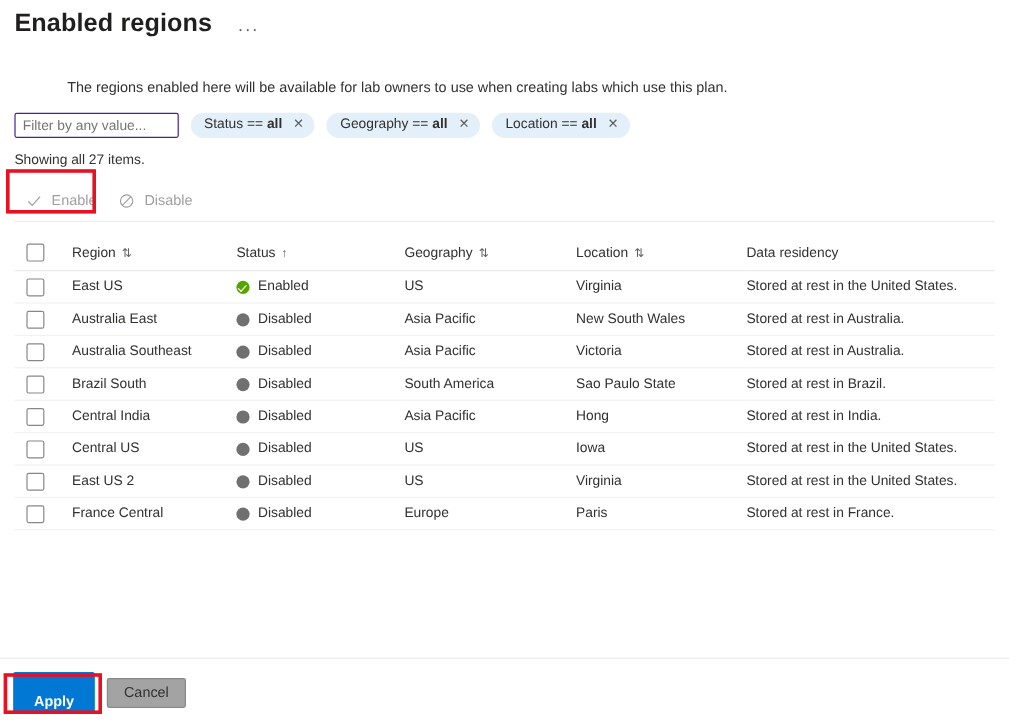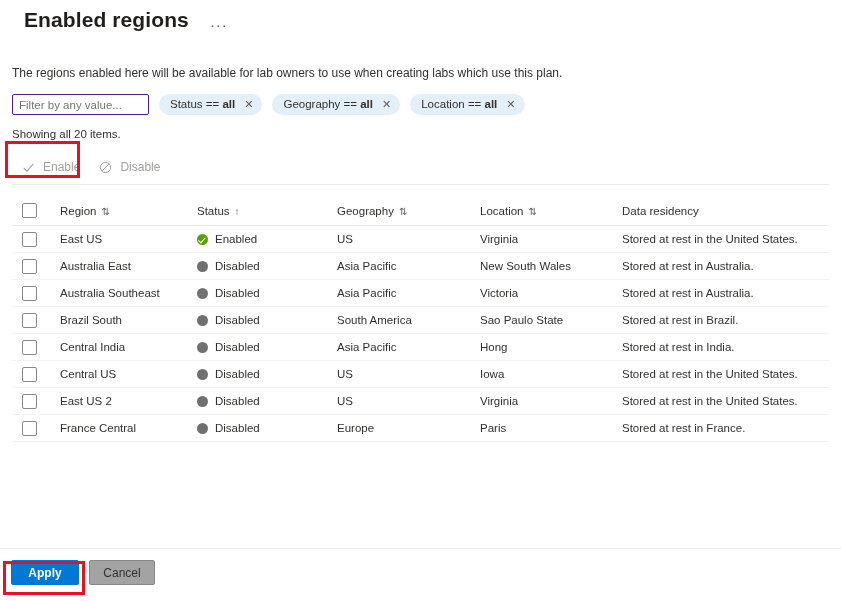--- a/index.html
+++ b/index.html
@@ -13,21 +13,21 @@
     font-family: "Liberation Sans", sans-serif;
     color: #323130;
     overflow: hidden;
     position: relative;
   }
 
   
   .page-header {
     display: flex;
     align-items: center;
-    padding: 6px 0 0 24px;
+    padding: 6px 0 0 12px;
   }
   .page-title {
     font-size: 21px;
     font-weight: 600;
     color: #201f1e;
     letter-spacing: 0.1px;
     line-height: 28px;
   }
   .ellipsis-btn {
     margin-left: 16px;
@@ -41,20 +41,21 @@
     margin-top: 10px;
   }
 
   
   .description {
     font-size: 12px;
     color: #323130;
     padding: 0 12px;
     margin-top: 31px;
     line-height: 16px;
+    margin-left: 44px;
   }
 
   
   .filter-row {
     display: flex;
     align-items: center;
     padding: 0 12px;
     margin-top: 13px;
     gap: 10px;
   }
@@ -268,21 +269,21 @@
     width: 68px;
     height: 25px;
     background: #0078d4;
     color: #ffffff;
     border: 1px solid #0078d4;
     border-radius: 2px;
     font-size: 12px;
     font-weight: 600;
     font-family: "Liberation Sans", sans-serif;
     cursor: pointer;
-    padding: 4px;
+    padding: 16px;
   }
   .btn-secondary {
     width: 66px;
     height: 25px;
     background: #a3a3a3;
     color: #323130;
     border: 1px solid #8a8886;
     border-radius: 2px;
     font-size: 12px;
     font-family: "Liberation Sans", sans-serif;
@@ -312,21 +313,21 @@
     <span class="chip-label"><span>Geography ==</span> <span class="bold">all</span></span>
     <span class="chip-close">✕</span>
   </div>
 
   <div class="chip">
     <span class="chip-label"><span>Location ==</span> <span class="bold">all</span></span>
     <span class="chip-close">✕</span>
   </div>
 </div>
 
-<div class="showing">Showing all 20 items.</div>
+<div class="showing">Showing all 27 items.</div>
 
 <div class="command-bar">
   <button class="cmd-btn">
     <span class="cmd-icon">
       <svg width="13" height="13" viewBox="0 0 16 16" aria-hidden="true">
         <path d="M2 8.5 L6 12.5 L14 3.5" fill="none" stroke="#a19f9d" stroke-width="1.3"></path>
       </svg>
     </span>
     <span class="cmd-label">Enable</span>
   </button>

